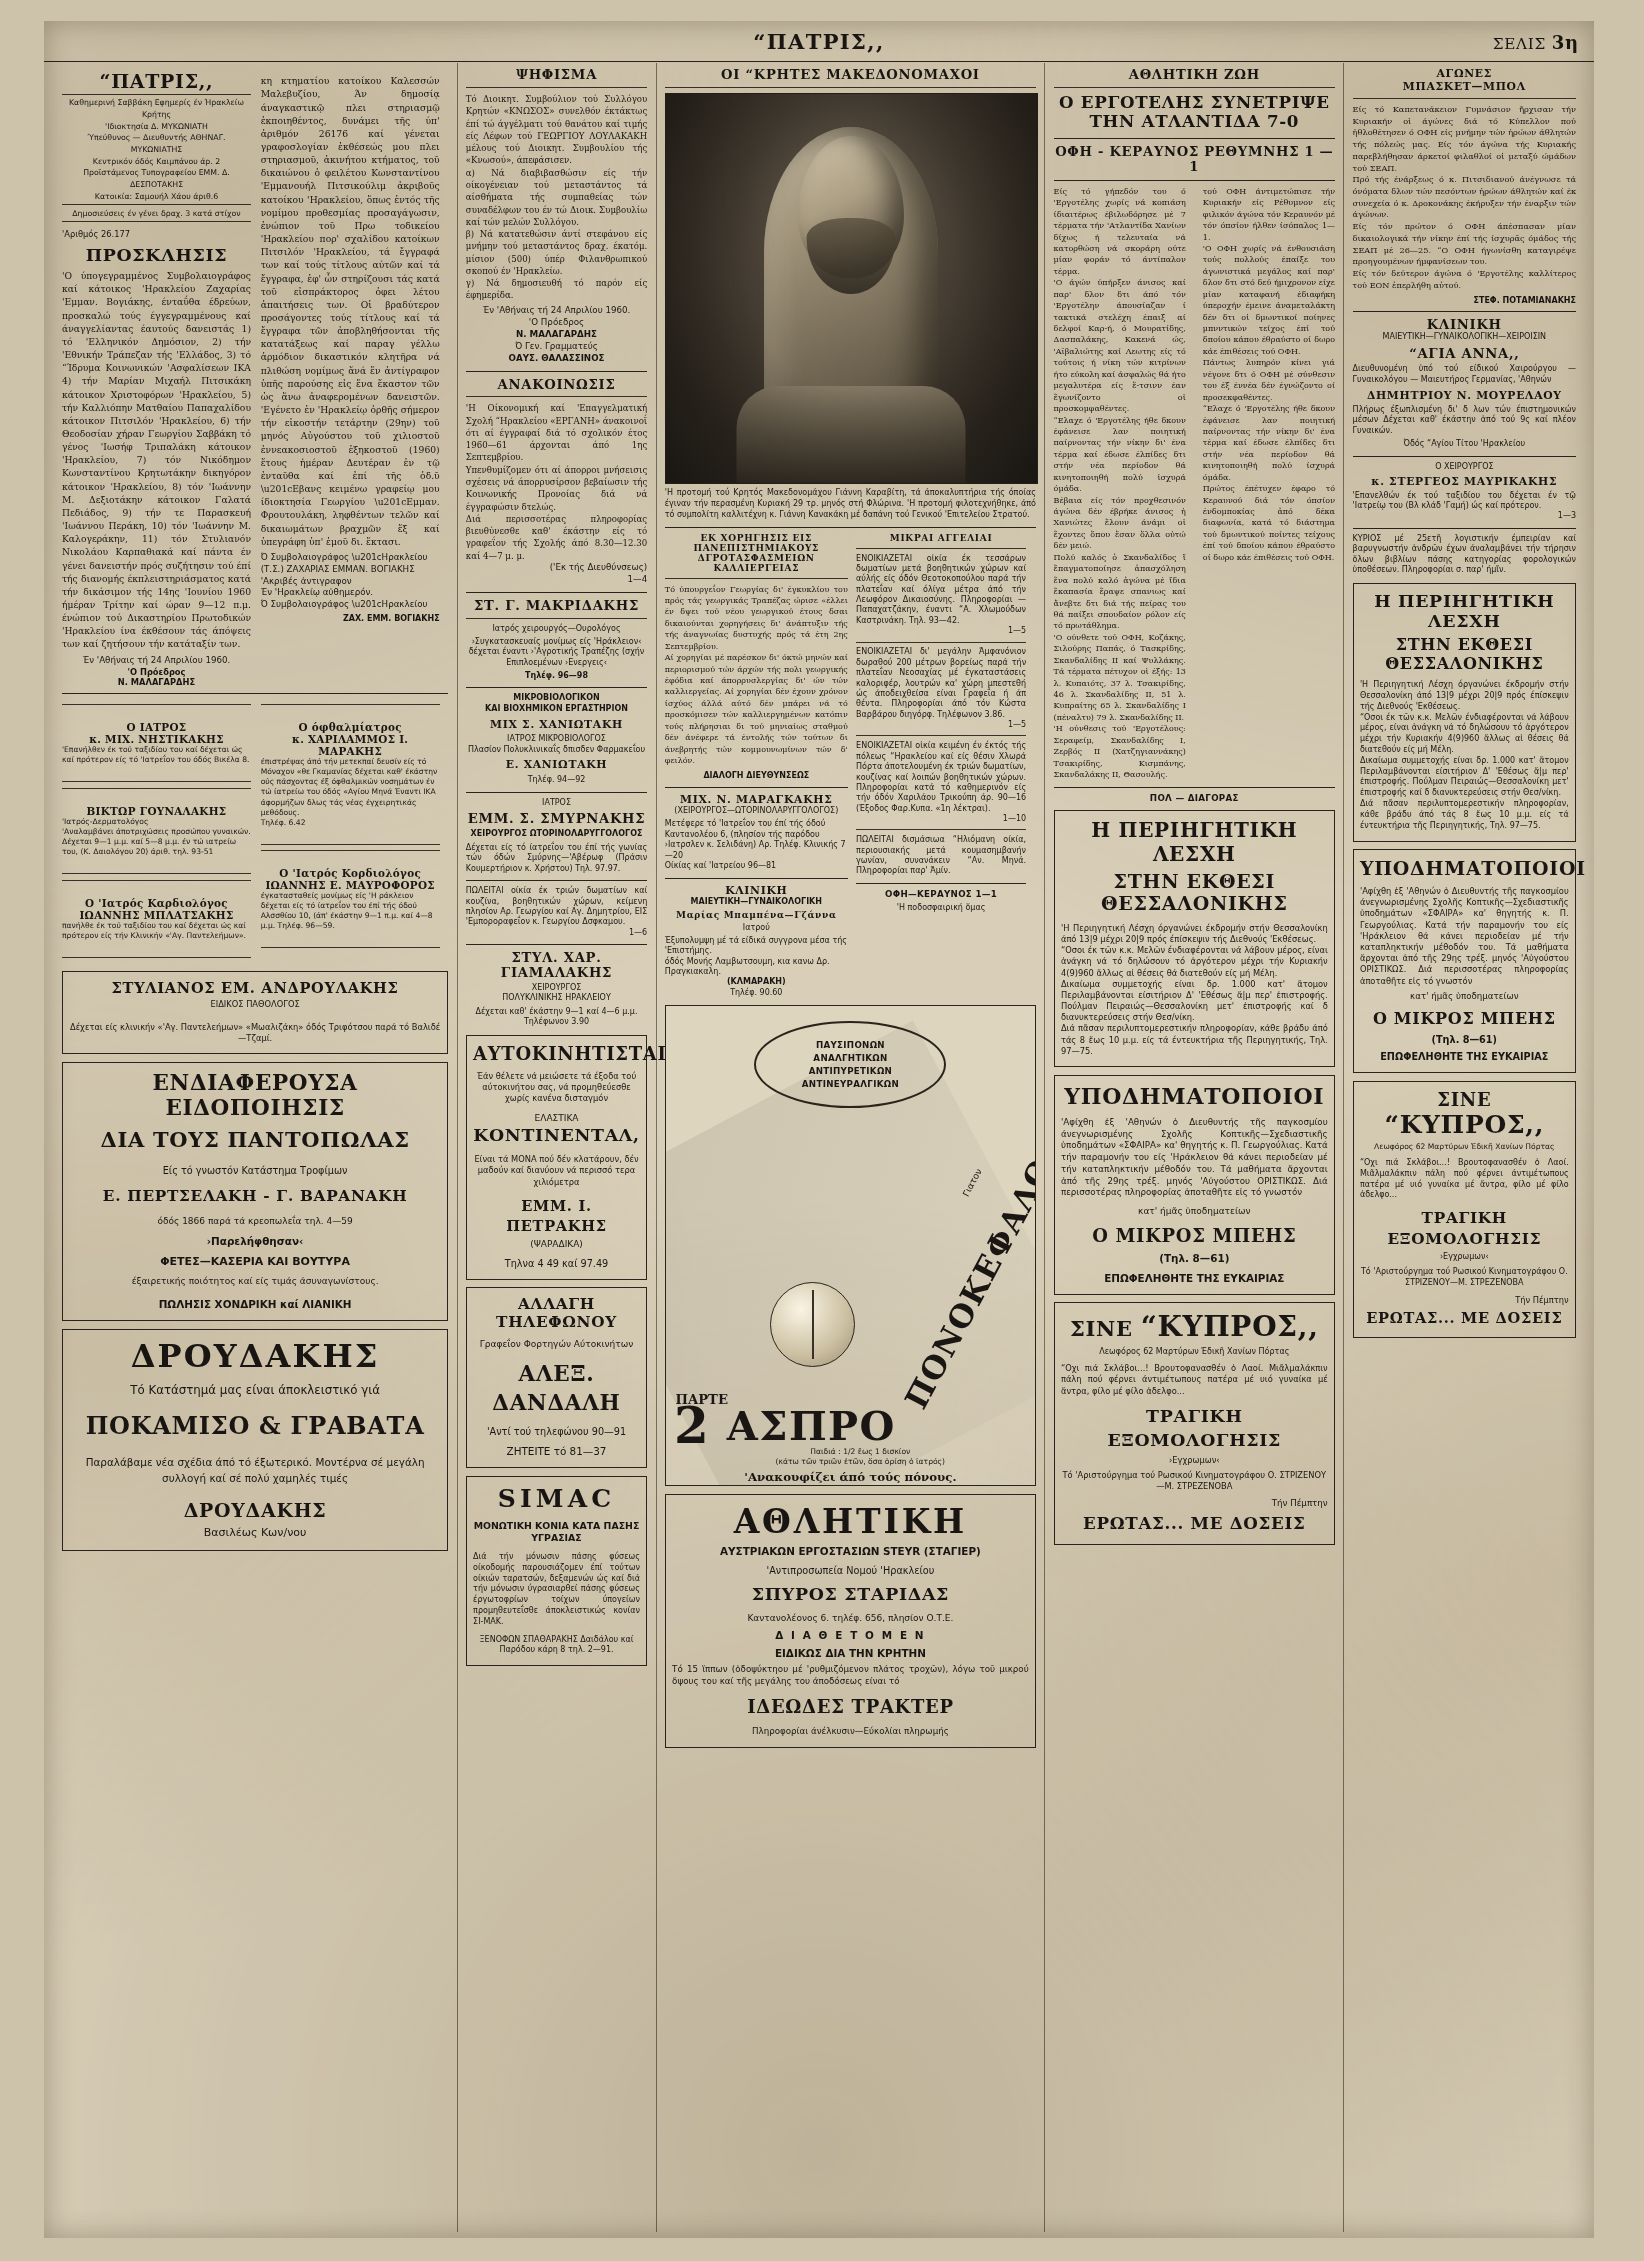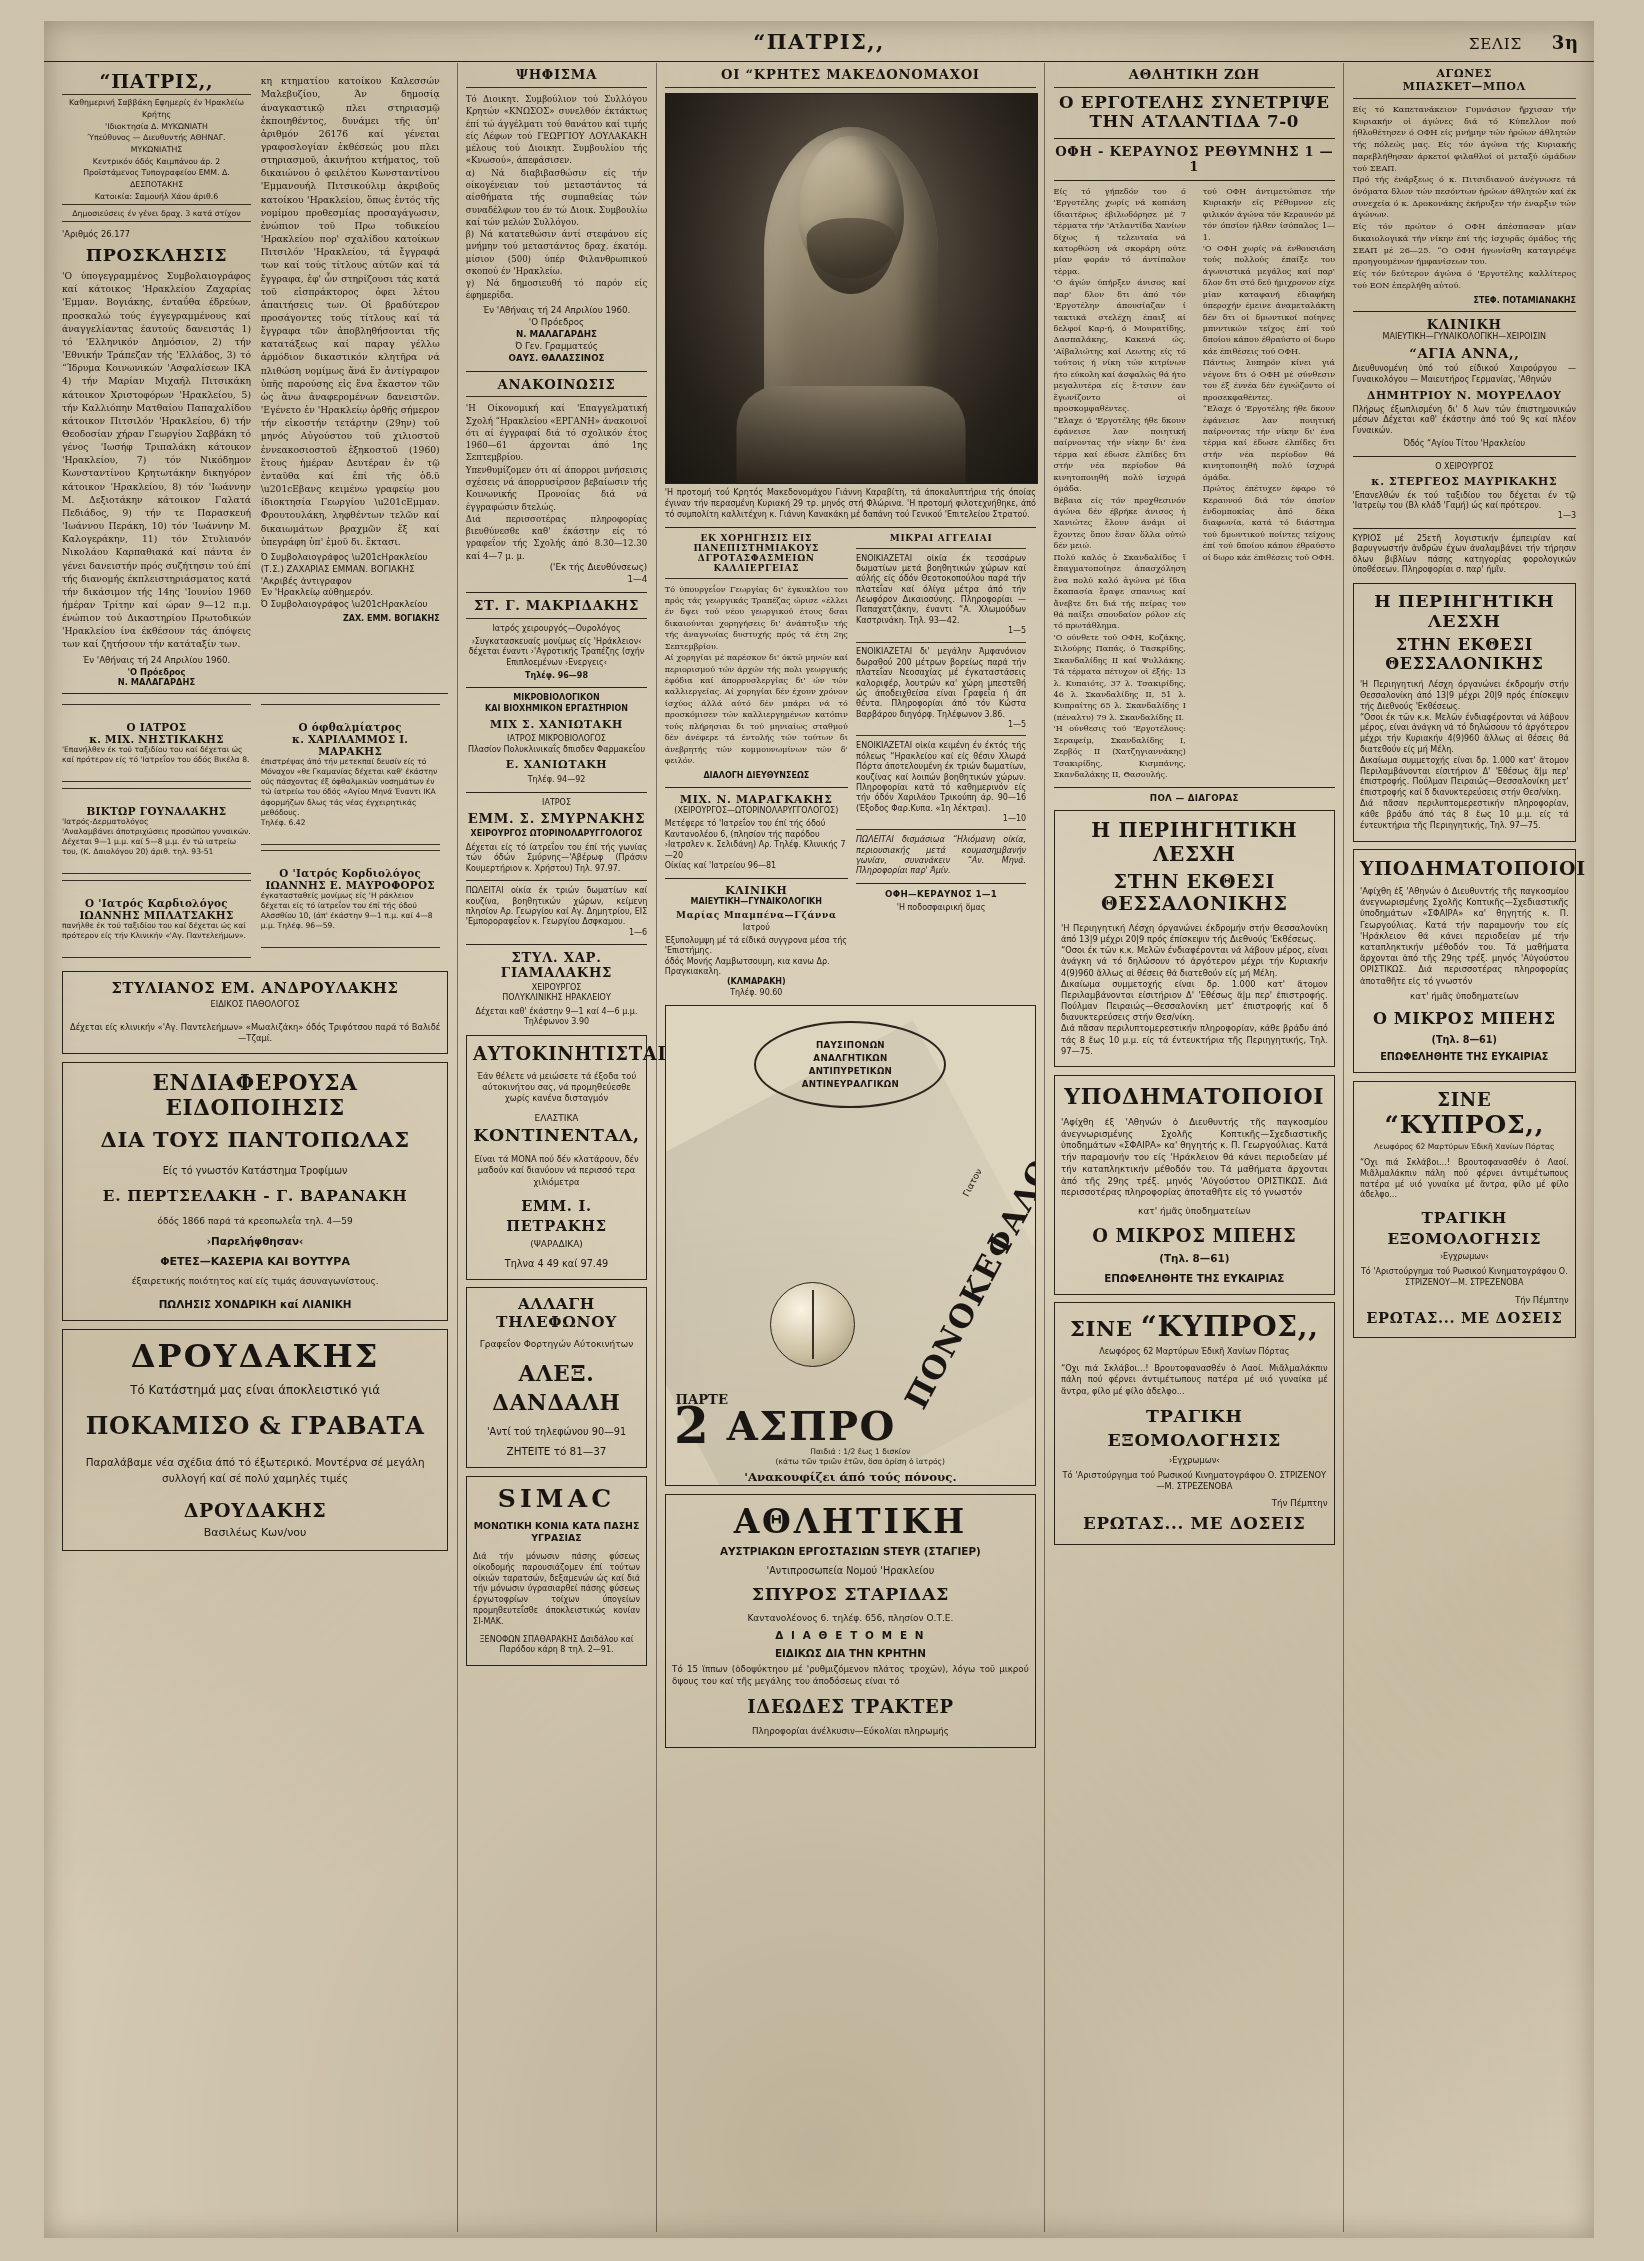--- a/index.html
+++ b/index.html
@@ -56,21 +56,21 @@
     font-weight: bold;
   }
   .masthead .pageno {
     position: absolute;
     right: 15.3px;
     top: 11px;
     font-size: 15.3px;
     font-family: "DejaVu Serif", serif;
     letter-spacing: 0.7px;
   }
-  .masthead .pageno b { font-size: 18px; margin-left: 24px; }
+  .masthead .pageno b { font-size: 18px; }
 
   
   .cols {
     position: absolute;
     left: 9.7px;
     top: 42px;
     right: 9.7px;
     bottom: 5.6px;
     display: flex;
     gap: 0;
@@ -567,21 +567,21 @@
           <div class="rule"></div>
           <div class="xs" style="text-align:justify;">ΕΝΟΙΚΙΑΖΕΤΑΙ οἰκία έκ τεσσάρων δωματίων μετά βοηθητικών χώρων καί αύλής είς όδόν Θεοτοκοπούλου παρά τήν πλατεΐαν καί όλίγα μέτρα άπό τήν Λεωφόρον Δικαιοσύνης. Πληροφορίαι — Παπαχατζάκην, έναντι “Α. Χλωμούδων Καστρινάκη. Τηλ. 93—42.</div>
           <div class="xs right">1—5</div>
           <div class="rule"></div>
           <div class="xs" style="text-align:justify;">ΕΝΟΙΚΙΑΖΕΤΑΙ δι' μεγάλην Ἀμφανόνιον δωραθού 200 μέτρων βορείως παρά τήν πλατεΐαν Νεοσαχίας μέ έγκαταστάσεις καλοριφέρ, λουτρών κα' χώρη μπεστεθή ώς άποδειχθείσα είναι Γραφεΐα ή άπ θέντα. Πληροφορίαι άπό τόν Κώστα Βαρβάρου διηγόρφ. Τηλέφωνον 3.86.</div>
           <div class="xs right">1—5</div>
           <div class="rule"></div>
           <div class="xs" style="text-align:justify;">ΕΝΟΙΚΙΑΖΕΤΑΙ οἰκία κειμένη έν έκτός τής πόλεως “Ηρακλείου καί είς θέσιν Χλωρά Πόρτα άποτελουμένη έκ τριών δωματίων, κουζίνας καί λοιπών βοηθητικών χώρων. Πληροφορίαι κατά τό καθημερινόν είς τήν όδόν Χαριλάου Τρικούπη άρ. 90—16 (Ἐξοδος Φαρ.Κυπα. «1η λέκτραι).</div>
           <div class="xs right">1—10</div>
           <div class="rule"></div>
-          <div class="xs" style="text-align:justify;font-style:italic;">ΠΩΛΕΙΤΑΙ δισμάσιωα “Ηλιόμανη οίκία, περιουσιακής μετά κουμασημβανήν γωνίαν, συνανάκειν “Αν. Μηνά. Πληροφορίαι παρ' Ἀμίν.</div>
+          <div class="xs" style="text-align:justify;">ΠΩΛΕΙΤΑΙ δισμάσιωα “Ηλιόμανη οίκία, περιουσιακής μετά κουμασημβανήν γωνίαν, συνανάκειν “Αν. Μηνά. Πληροφορίαι παρ' Ἀμίν.</div>
           <div class="rule2"></div>
           <div class="kicker">ΟΦΗ—ΚΕΡΑΥΝΟΣ 1—1</div>
           <div class="xs center" style="margin-top:4.2px;">'Η ποδοσφαιρική ὅμας</div>
         </div>
       </div>
 
       <div class="aspro">
         <div class="oval">
           <span>ΠΑΥΣΙΠΟΝΩΝ</span>
           <span>ΑΝΑΛΓΗΤΙΚΩΝ</span>

